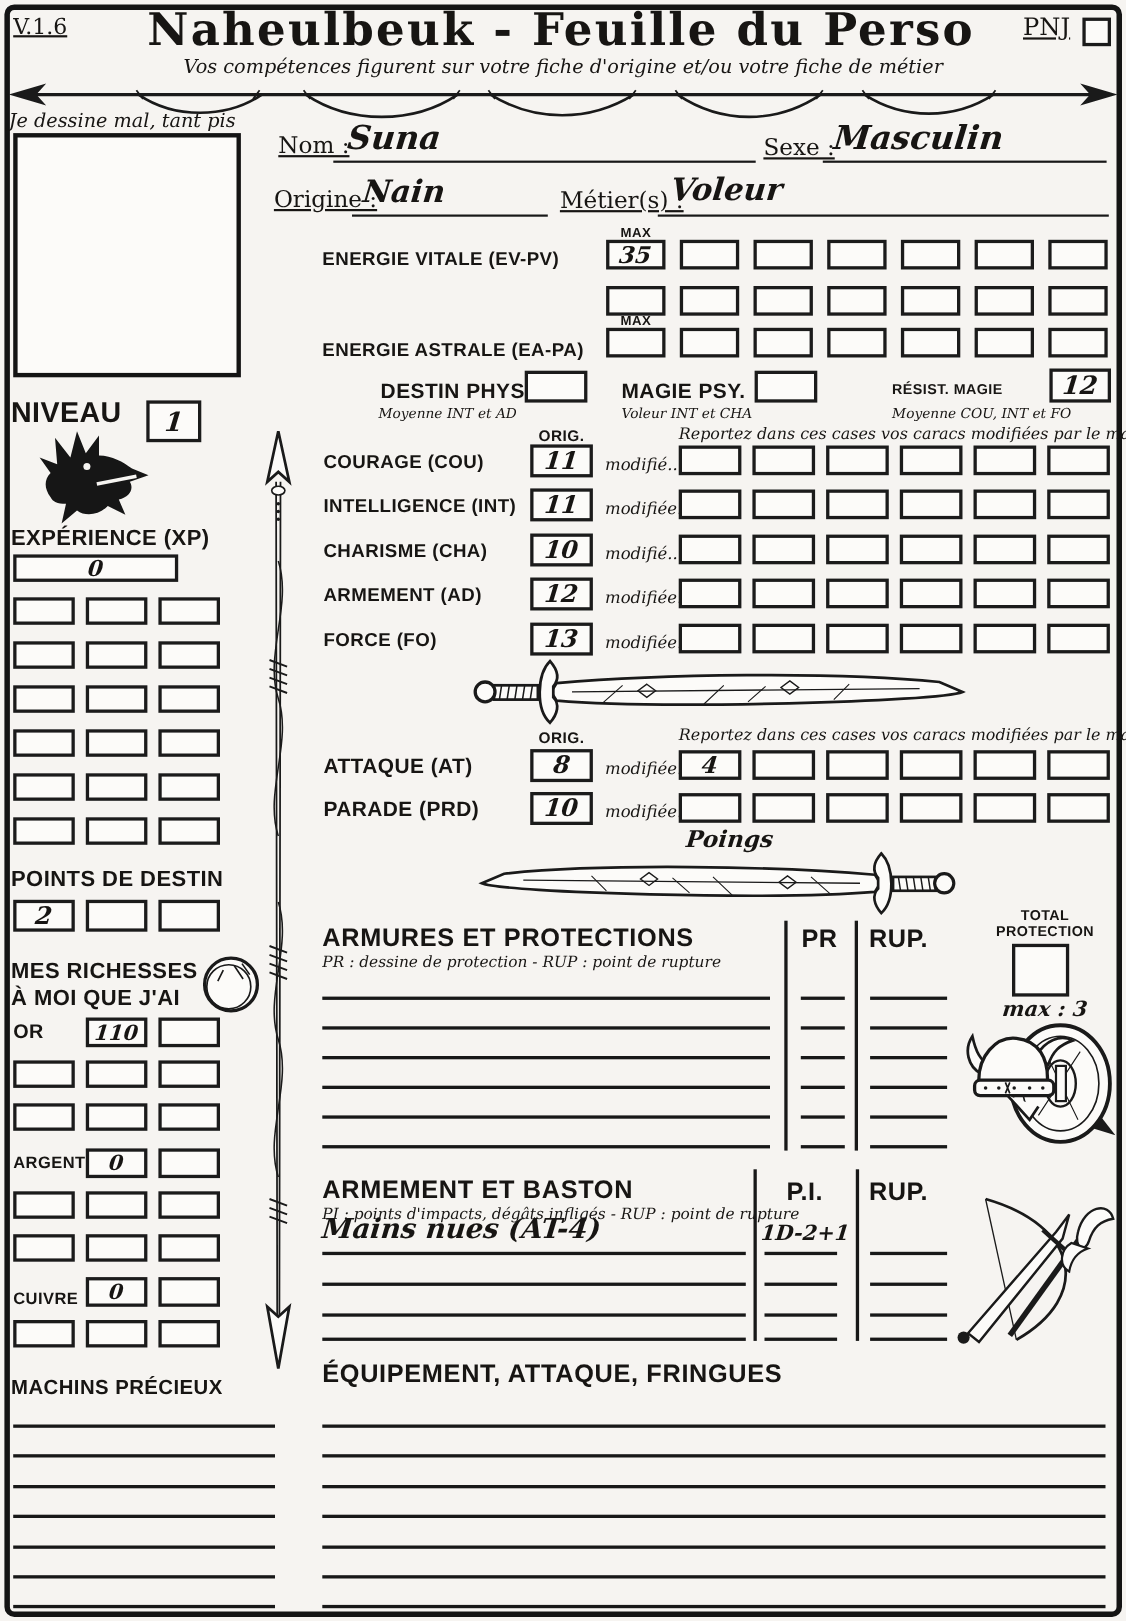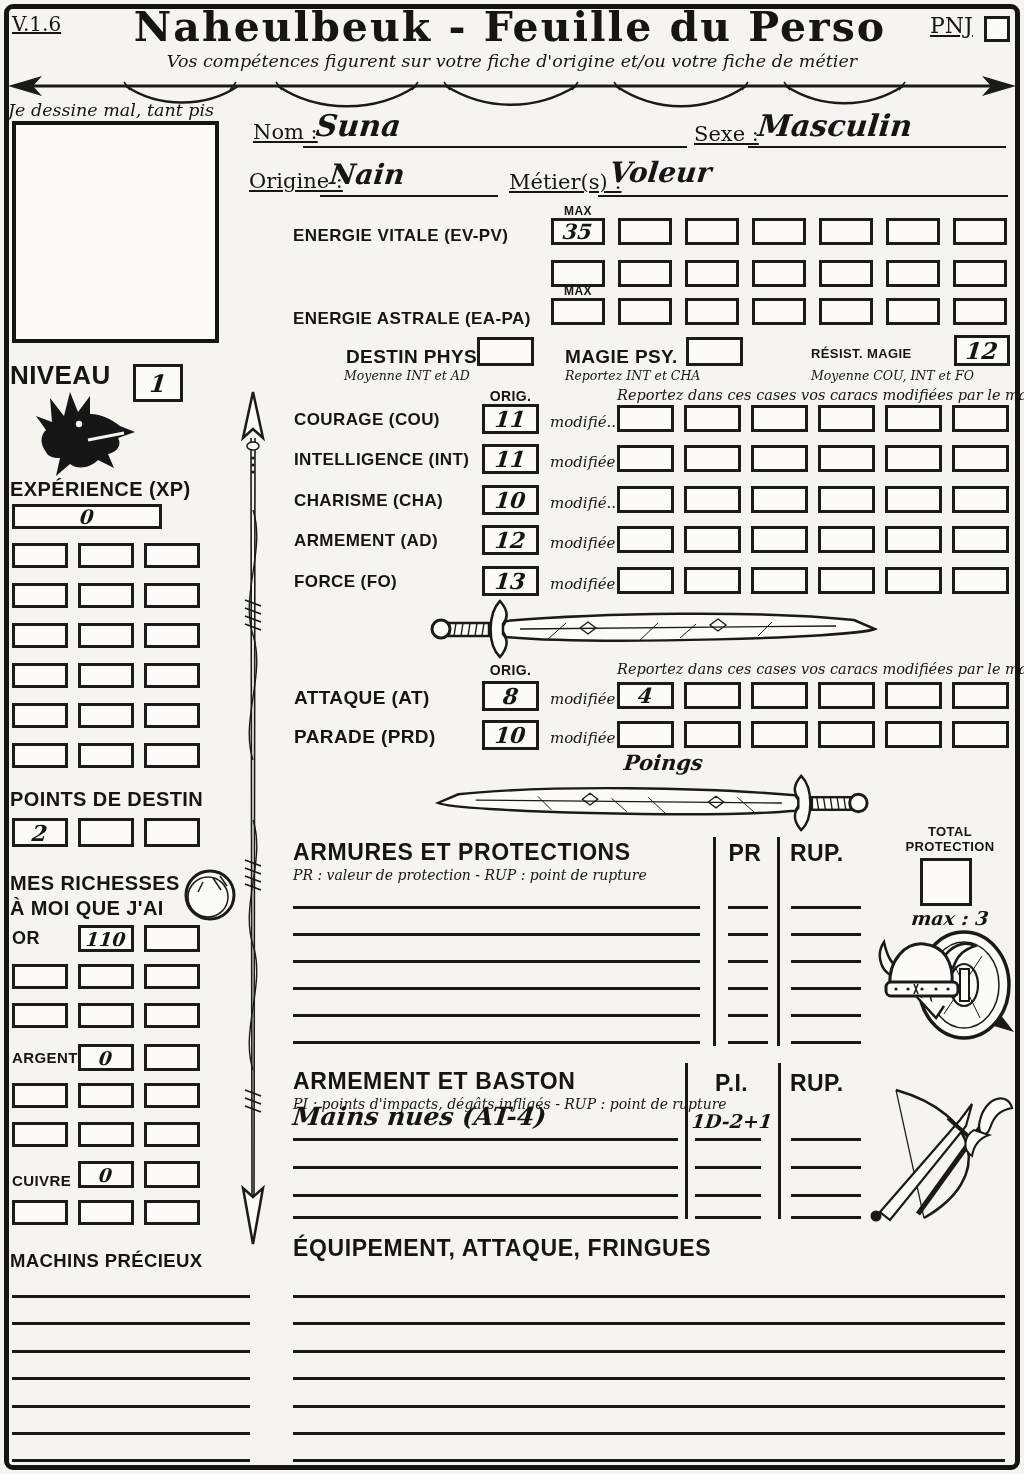--- a/index.html
+++ b/index.html
@@ -107,21 +107,21 @@
   <div class="abs lbl" style="left:346px;top:346px;font-size:19px;">DESTIN PHYS.</div>
   <div class="abs cell" style="left:477px;top:337px;width:57px;height:29px;">
       <span class="hw" style="font-size:21px;"></span>
     </div>
   <div class="abs cal" style="left:344px;top:368px;font-size:12.5px;">Moyenne INT et AD</div>
 
   <div class="abs lbl" style="left:565px;top:346px;font-size:19px;">MAGIE PSY.</div>
   <div class="abs cell" style="left:686px;top:337px;width:57px;height:29px;">
       <span class="hw" style="font-size:21px;"></span>
     </div>
-  <div class="abs cal" style="left:565px;top:368px;font-size:12.5px;">Reportez INT et CHA</div>
+  <div class="abs cal" style="left:565px;top:368px;font-size:12.5px;">Voleur INT et CHA</div>
 
   <div class="abs lbl" style="left:811px;top:346px;font-size:13px;">RÉSIST. MAGIE</div>
   <div class="abs cell" style="left:954px;top:335px;width:56px;height:31px;">
       <span class="hw" style="font-size:23px;">12</span>
     </div>
   <div class="abs cal" style="left:811px;top:368px;font-size:12.5px;">Moyenne COU, INT et FO</div>
 
   <div class="abs lbl" style="left:482px;top:388px;width:57px;text-align:center;font-size:14px;">ORIG.</div>
   <div class="abs cal" style="left:617px;top:387px;width:396px;text-align:center;font-size:14.5px;">Reportez dans ces cases vos caracs modifiées par le matériel</div>
 
@@ -252,21 +252,21 @@
       <path d="M160,25 l8,6 l-8,6 l-8,-6 Z M290,22 l8,6 l-8,6 l-8,-6 Z" fill="none" stroke="#1a1a1a" stroke-width="1.3"></path>
       <path d="M120,42 L138,26 M212,43 L230,26 M252,41 L268,27 M330,39 L344,25" stroke="#1a1a1a" stroke-width="1"></path>
       <path d="M72,4 C60,16 59,48 72,60 C79,52 81,43 75,37 L75,27 C81,20 79,12 72,4 Z" fill="#fcfbf9" stroke="#1a1a1a" stroke-width="2.5"></path>
       <rect x="21" y="26" width="40" height="13" fill="#fcfbf9" stroke="#1a1a1a" stroke-width="2.5"></rect>
       <path d="M28,26 L26,39 M35,26 L33,39 M42,26 L40,39 M49,26 L47,39 M56,26 L54,39" stroke="#1a1a1a" stroke-width="1.4"></path>
       <circle cx="13" cy="32" r="9" fill="#fcfbf9" stroke="#1a1a1a" stroke-width="3"></circle>
     </svg>
   </div>
 
   <div class="abs lbl" style="left:293px;top:839px;font-size:23px;letter-spacing:.6px;">ARMURES ET PROTECTIONS</div>
-  <div class="abs cal" style="left:293px;top:867px;font-size:14px;">PR : valeur de protection - RUP : point de rupture</div>
+  <div class="abs cal" style="left:293px;top:867px;font-size:14px;">PR : dessine de protection - RUP : point de rupture</div>
   <div class="abs lbl" style="left:713px;top:840px;width:64px;text-align:center;font-size:23px;">PR</div>
   <div class="abs lbl" style="left:790px;top:840px;font-size:23px;">RUP.</div>
   <div class="vline" style="left:713px;top:837px;height:209px;"></div>
   <div class="vline" style="left:777px;top:837px;height:209px;"></div>
 
   <div class="line" style="left:293px;top:906px;width:407px;"></div>
     <div class="line" style="left:728px;top:906px;width:40px;"></div>
     <div class="line" style="left:791px;top:906px;width:70px;"></div>
   <div class="line" style="left:293px;top:933px;width:407px;"></div>
     <div class="line" style="left:728px;top:933px;width:40px;"></div>

